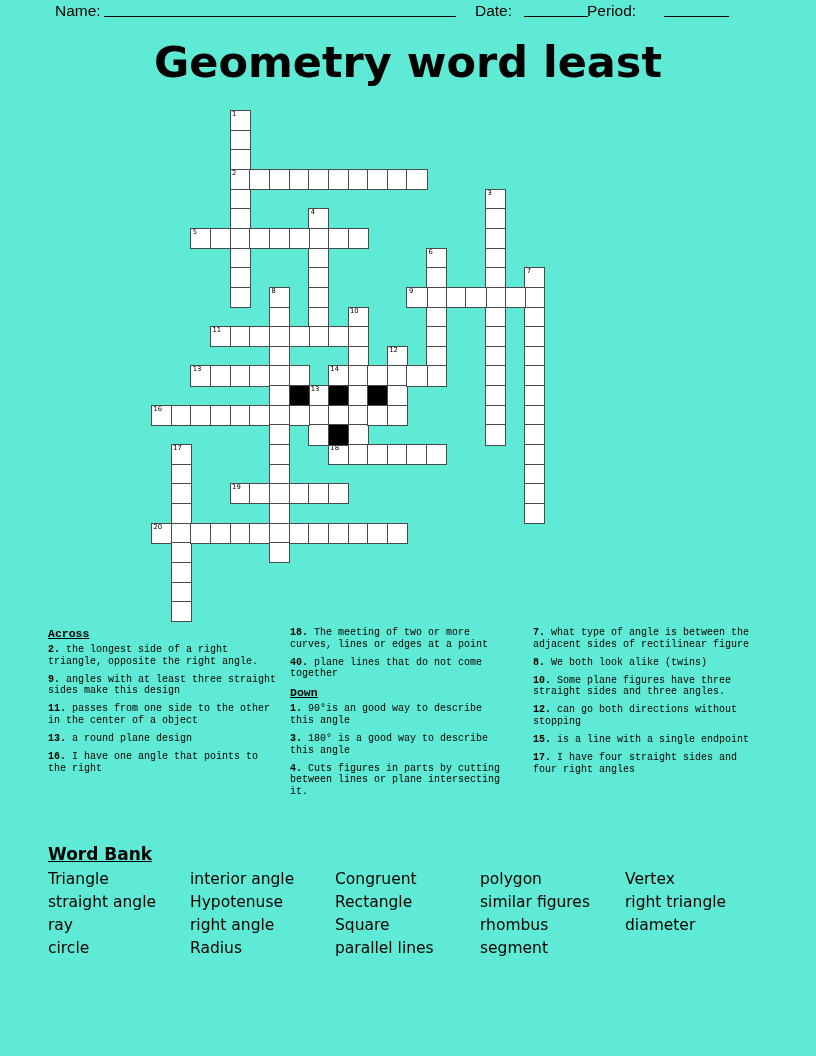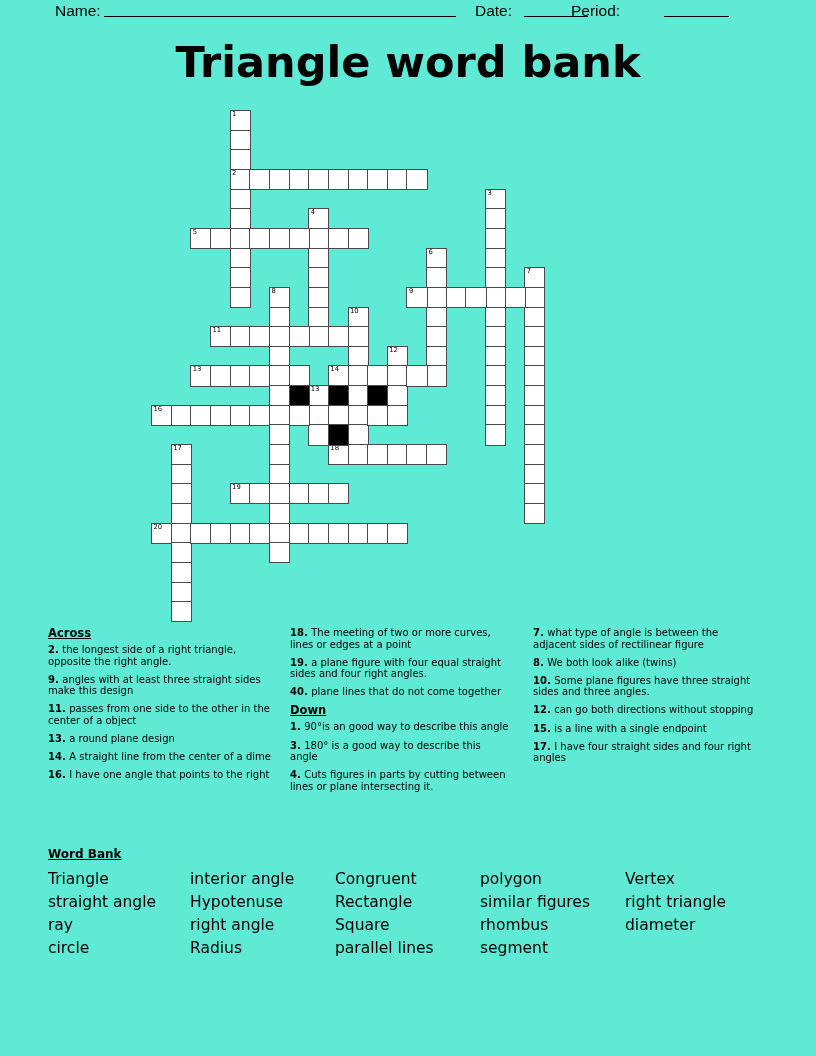--- a/index.html
+++ b/index.html
@@ -12,44 +12,44 @@
   .title{position:absolute;top:33px;left:0;width:816px;text-align:center;
          font-size:43px;font-weight:bold;line-height:58px;letter-spacing:0px;}
   
   .grid{position:absolute;}
   .cell{position:absolute;width:21.15px;height:21.15px;box-sizing:border-box;
         border:1.5px solid #4a4a4a;background:#fff;}
   .cell.black{background:#000;}
   .cell .num{position:absolute;top:0px;left:1.5px;font-size:6.8px;line-height:7.5px;color:#000;}
   
   .clues{position:absolute;top:627px;left:0;width:816px;}
-  .clue-col{position:absolute;top:0;}
+  .clue-col{position:absolute;top:0;font-family:Liberation Mono, monospace;}
   .clue-heading{font-size:11.5px;font-weight:bold;text-decoration:underline;margin:0 0 4px 0;line-height:13px;}
   .clue{font-size:10px;line-height:11.6px;margin:0 0 6.5px 0;}
   .clue b{font-weight:bold;}
   
   .wordbank{position:absolute;top:843px;left:48px;width:740px;}
-  .wb-heading{font-size:12px;font-weight:bold;text-decoration:underline;line-height:22px;margin:0 0 3px 0;}
+  .wb-heading{font-size:17px;font-weight:bold;text-decoration:underline;line-height:22px;margin:0 0 3px 0;}
   .wb-grid{display:grid;grid-template-columns:142px 145px 145px 145px 160px;font-size:15.5px;line-height:23px;}
 </style>
 </head>
 <body>
 
 <div class="page">
 
   <div>
     <span class="hlabel" style="left:55px">Name:</span>
     <div class="hline" style="left:104px;width:352px"></div>
     <span class="hlabel" style="left:475px">Date:</span>
     <div class="hline" style="left:524px;width:64px"></div>
-    <span class="hlabel" style="left:571px">Period:</span>
+    <span class="hlabel" style="left:587px">Period:</span>
     <div class="hline" style="left:664px;width:65px"></div>
   </div>
 
-  <div class="title">Triangle word bank</div>
+  <div class="title">Geometry word least</div>
 
   <div class="grid" style="left: 151px; top: 110px;">
       <div class="cell" style="left: 78.6px; top: 0px; border-color: rgb(74, 74, 74);">
         <span class="num">1</span>
       </div>
       <div class="cell" style="left: 78.6px; top: 19.65px; border-color: rgb(74, 74, 74);"></div>
       <div class="cell" style="left: 78.6px; top: 39.3px; border-color: rgb(74, 74, 74);"></div>
       <div class="cell" style="left: 78.6px; top: 58.95px; border-color: rgb(74, 74, 74);">
         <span class="num">2</span>
       </div>
@@ -242,26 +242,24 @@
       <div class="cell black" style="left: 176.85px; top: 314.4px; border-color: rgb(74, 74, 74); background: rgb(0, 0, 0);"></div>
     </div>
 
   <div class="clues">
     <div class="clue-col" style="left:48px;width:234px">
         <div class="clue-heading">Across</div>
         <div class="clue"><b>2. </b>the longest side of a right triangle, opposite the right angle.</div>
         <div class="clue"><b>9. </b>angles with at least three straight sides make this design</div>
         <div class="clue"><b>11. </b>passes from one side to the other in the center of a object</div>
         <div class="clue"><b>13. </b>a round plane design</div>
-        <div class="clue"><b>14. </b>A straight line from the center of a dime</div>
         <div class="clue"><b>16. </b>I have one angle that points to the right</div>
       </div>
     <div class="clue-col" style="left:290px;width:221px">
         <div class="clue"><b>18. </b>The meeting of two or more curves, lines or edges at a point</div>
-        <div class="clue"><b>19. </b>a plane figure with four equal straight sides and four right angles.</div>
         <div class="clue"><b>40. </b>plane lines that do not come together</div>
         <div class="clue-heading">Down</div>
         <div class="clue"><b>1. </b>90°is an good way to describe this angle</div>
         <div class="clue"><b>3. </b>180° is a good way to describe this angle</div>
         <div class="clue"><b>4. </b>Cuts figures in parts by cutting between lines or plane intersecting it.</div>
       </div>
     <div class="clue-col" style="left:533px;width:230px">
         <div class="clue"><b>7. </b>what type of angle is between the adjacent sides of rectilinear figure</div>
         <div class="clue"><b>8. </b>We both look alike (twins)</div>
         <div class="clue"><b>10. </b>Some plane figures have three straight sides and three angles.</div>

